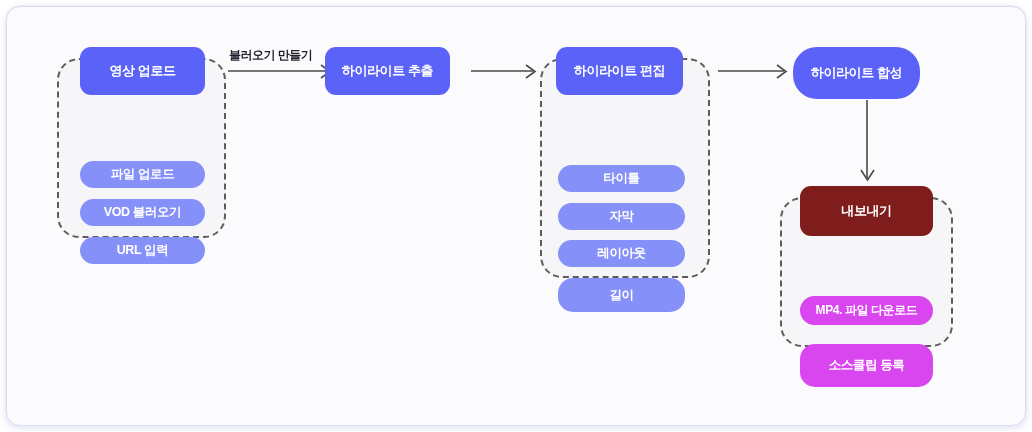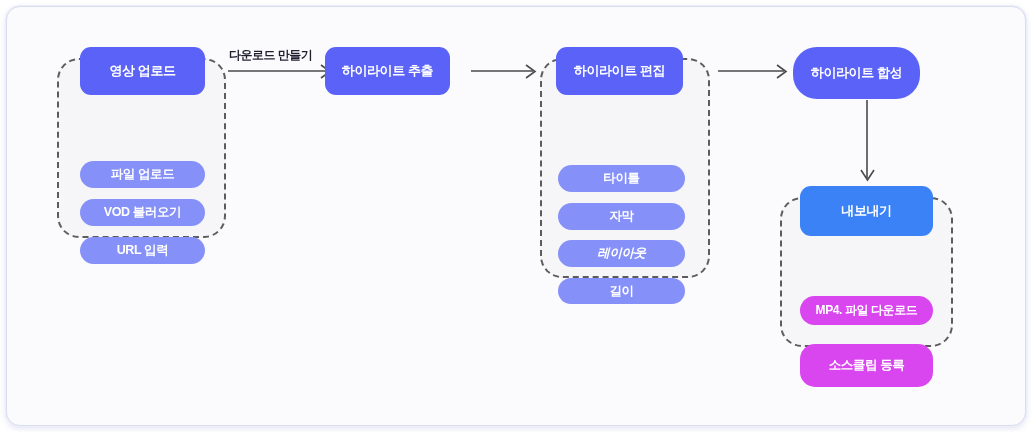--- a/index.html
+++ b/index.html
@@ -56,21 +56,21 @@
     border-radius: 11px;
     color: #ffffff;
     font-weight: bold;
     font-size: 13px;
     letter-spacing: -0.4px;
     box-sizing: border-box;
     text-align: center;
     line-height: 1.1;
   }
   .node-primary { background: #5A62F7; }
-  .node-export  { background: #3b82f6; }
+  .node-export  { background: #7f1d1d; }
 
   .n-upload  { left: 80px;  top: 47px;  width: 125px; height: 48px; }
   .n-extract { left: 325px; top: 47px;  width: 125px; height: 48px; }
   .n-edit    { left: 556px; top: 47px;  width: 127px; height: 48px; }
   .n-merge   { left: 793px; top: 47px;  width: 127px; height: 52px; border-radius: 24px; }
   .n-export  { left: 800px; top: 186px; width: 133px; height: 50px; }
 
   
   .pill {
     position: absolute;
@@ -88,22 +88,22 @@
   }
   .pill-light { background: #8590F8; }
   .pill-blue  { background: #d946ef; }
 
   .p-up-1 { left: 80px;  top: 113px; width: 125px; height: 27px; }
   .p-up-2 { left: 80px;  top: 151px; width: 125px; height: 27px; }
   .p-up-3 { left: 80px;  top: 189px; width: 125px; height: 27px; }
 
   .p-ed-1 { left: 558px; top: 117px; width: 127px; height: 27px; }
   .p-ed-2 { left: 558px; top: 155px; width: 127px; height: 27px; }
-  .p-ed-3 { left: 558px; top: 192px; width: 127px; height: 27px; font-style: italic; }
-  .p-ed-4 { left: 558px; top: 230px; width: 127px; height: 26px; }
+  .p-ed-3 { left: 558px; top: 192px; width: 127px; height: 27px; }
+  .p-ed-4 { left: 558px; top: 230px; width: 127px; height: 34px; }
 
   .p-ex-1 { left: 800px; top: 248px; width: 133px; height: 29px; font-size: 12px; }
   .p-ex-2 { left: 800px; top: 296px; width: 133px; height: 43px; }
 
   
   .connector-svg {
     position: absolute;
     left: 0; top: 0;
     width: 1032px;
     height: 432px;
@@ -144,21 +144,21 @@
       <line x1="718" y1="71" x2="784" y2="71" stroke="#4a4a4a" stroke-width="1.6"></line>
       <polyline points="777,65 786,71.5 777,78" fill="none" stroke="#4a4a4a" stroke-width="1.6"></polyline>
     </g>
 
     <g>
       <line x1="867" y1="100" x2="867" y2="178" stroke="#4a4a4a" stroke-width="1.6"></line>
       <polyline points="861,170 867.5,180 874,170" fill="none" stroke="#4a4a4a" stroke-width="1.6"></polyline>
     </g>
   </svg>
 
-  <div class="edge-label lbl-create">다운로드 만들기</div>
+  <div class="edge-label lbl-create">불러오기 만들기</div>
 
   <div class="group-box group-upload"></div>
 
   <div class="node node-primary n-upload">영상 업로드</div>
 
   <div class="pill pill-light p-up-1">파일 업로드</div>
   <div class="pill pill-light p-up-2">VOD 불러오기</div>
   <div class="pill pill-light p-up-3">URL 입력</div>
 
   <div class="node node-primary n-extract">하이라이트 추출</div>

